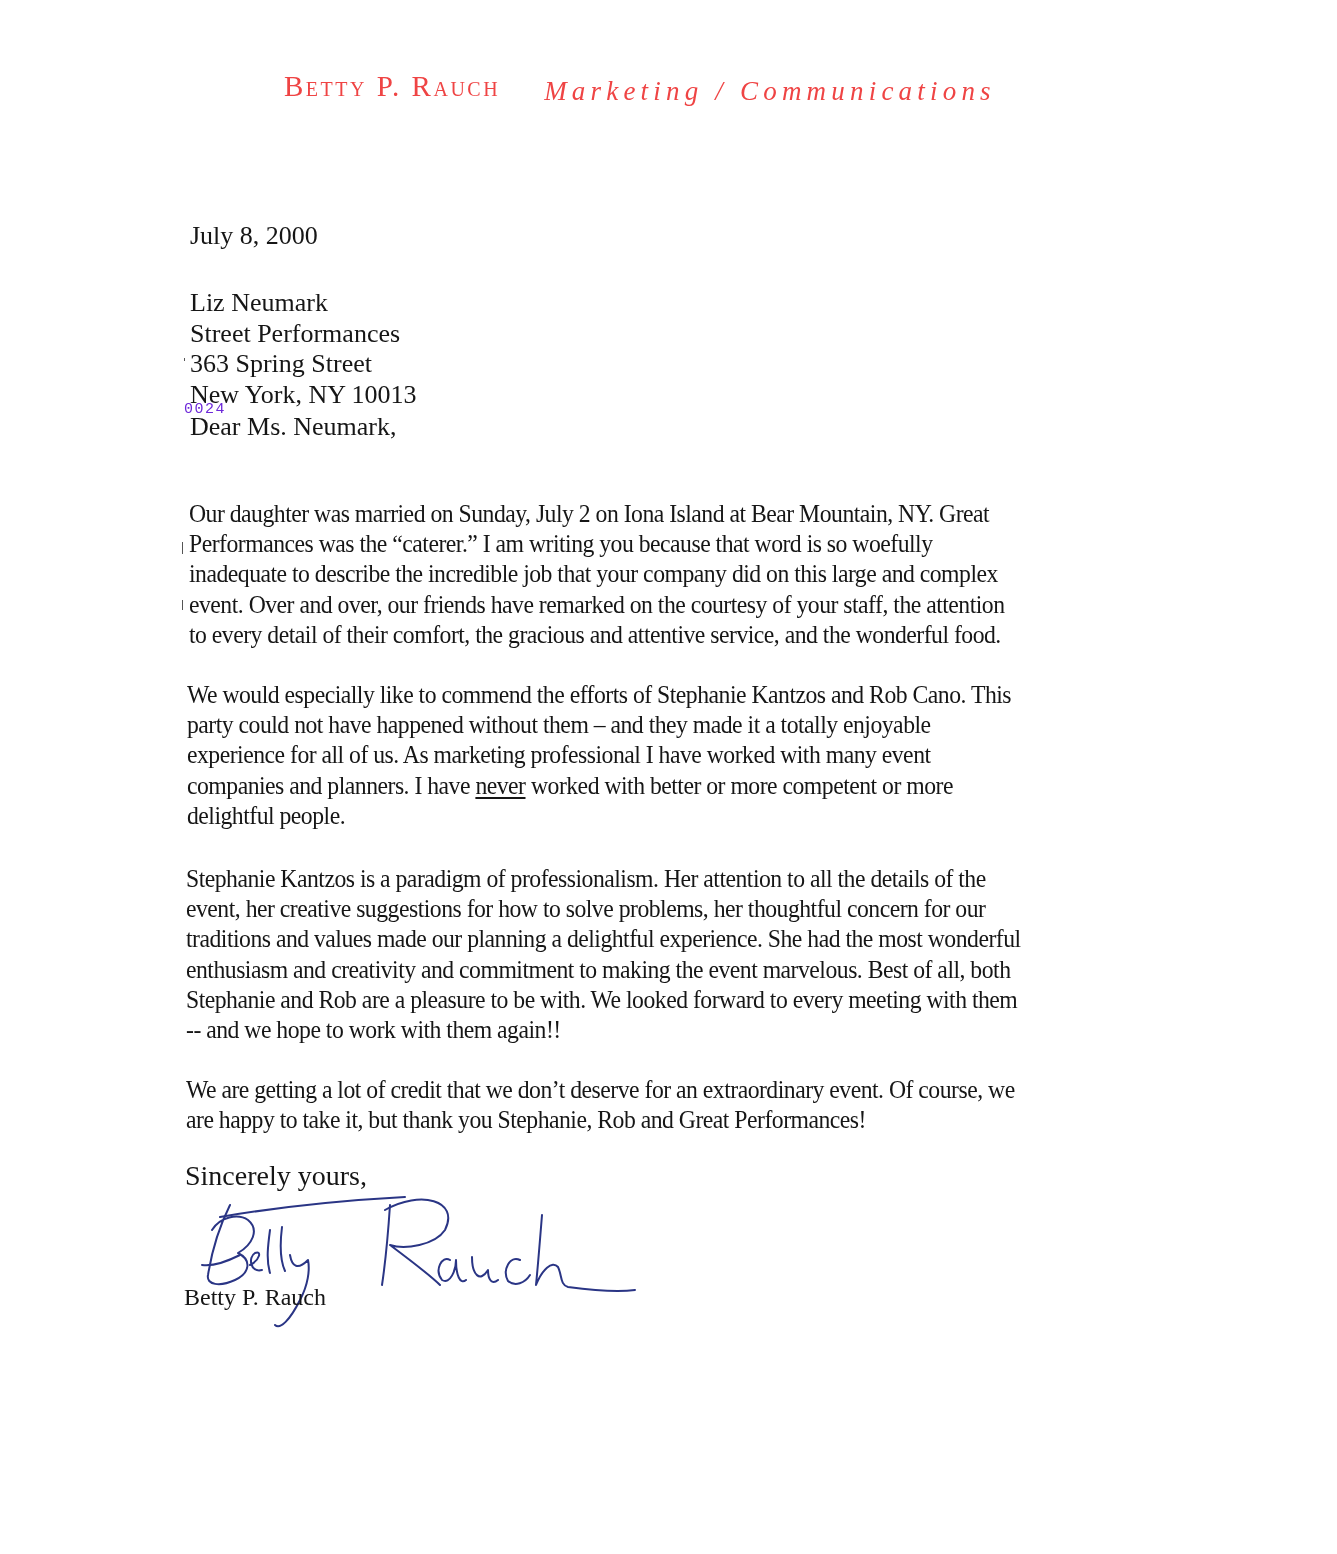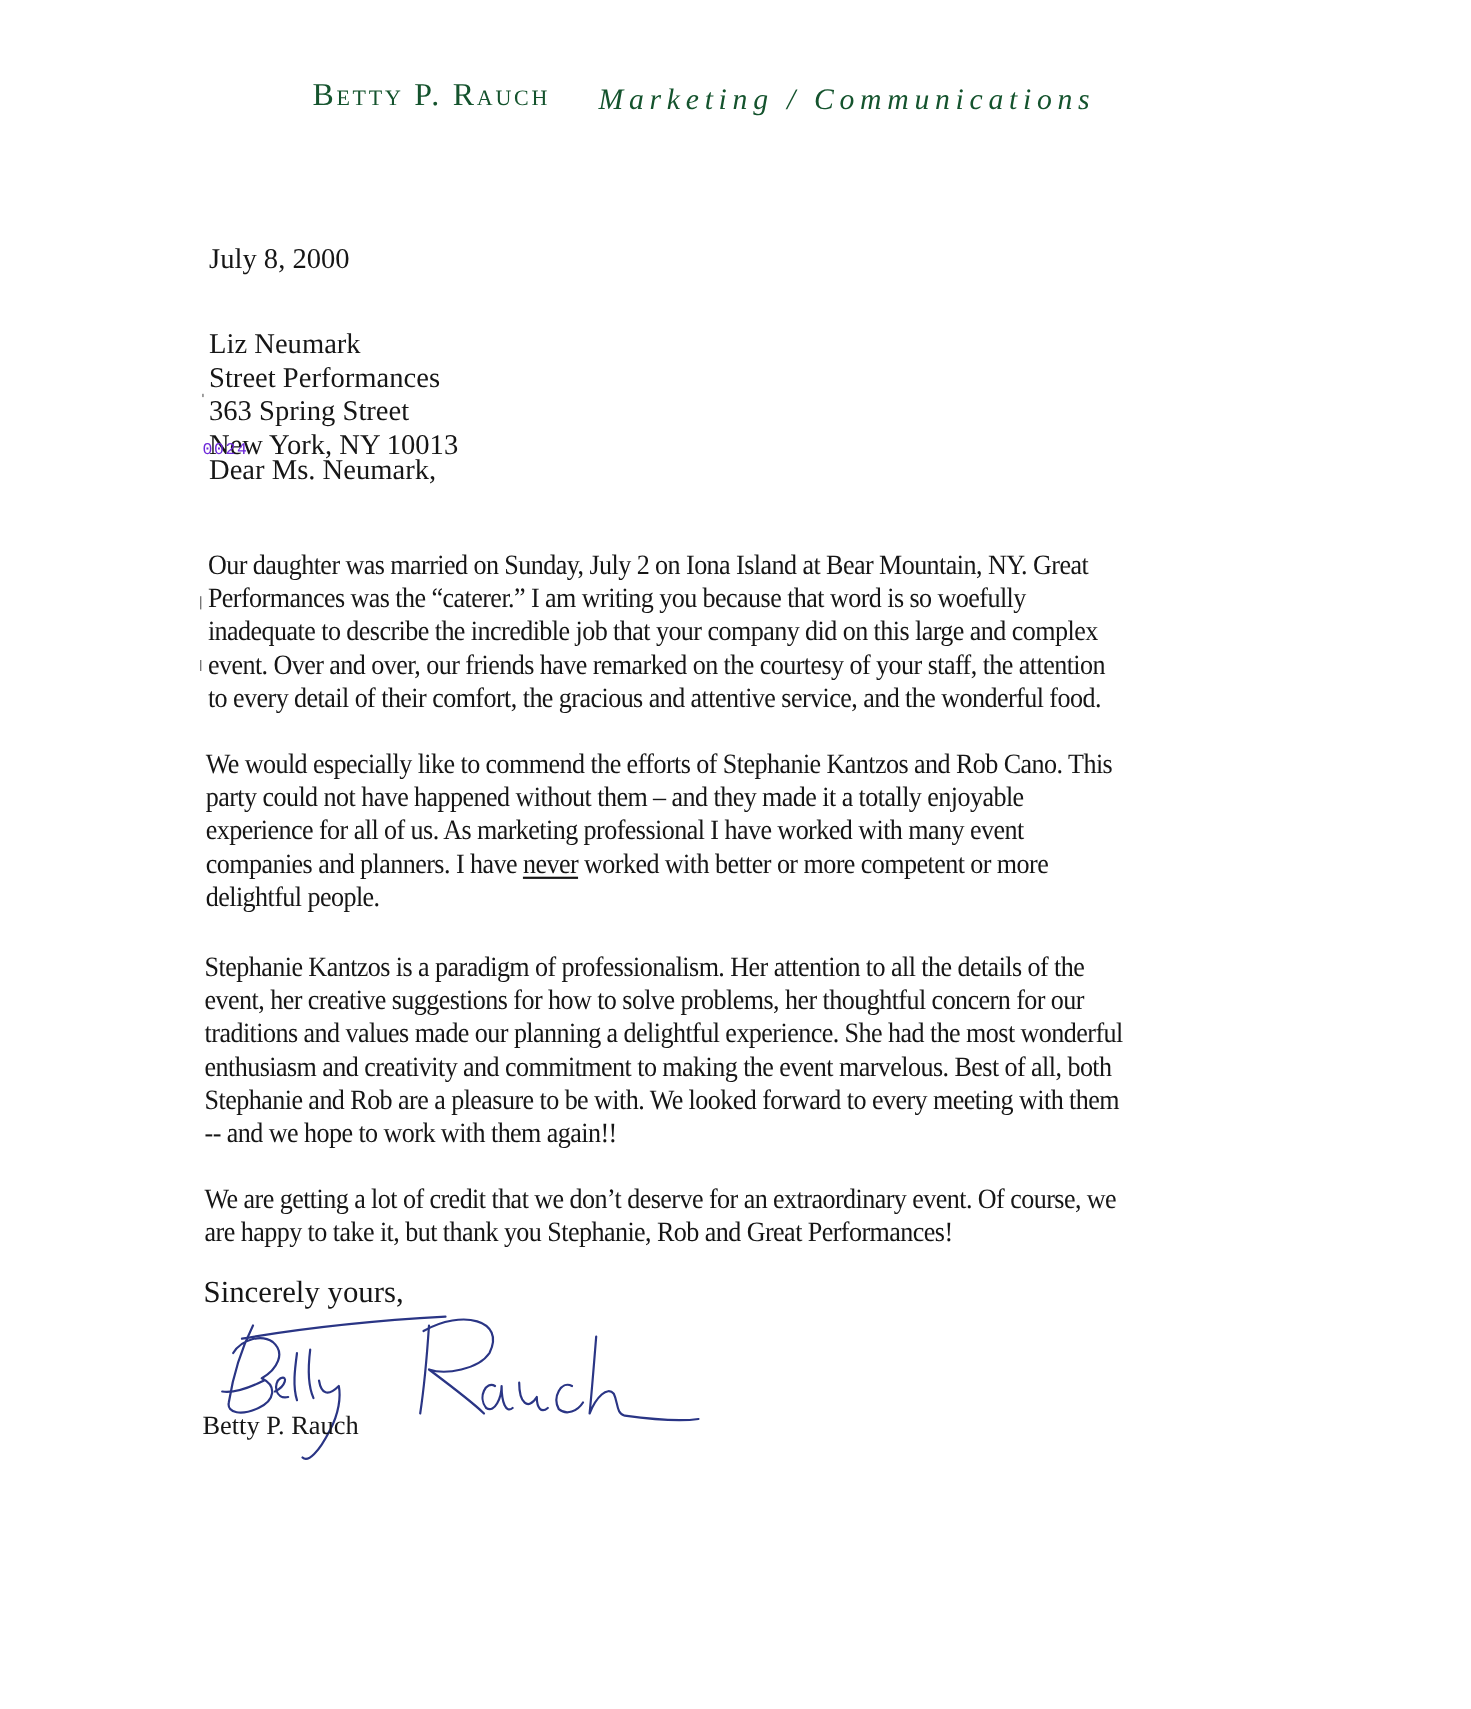--- a/index.html
+++ b/index.html
@@ -13,21 +13,21 @@
       position: relative;
       overflow: hidden;
       font-family: "Liberation Serif", "DejaVu Serif", serif;
       color: #1a1a1a;
     }
     .letterhead {
       position: absolute;
       top: 70px;
       left: 284px;
       white-space: nowrap;
-      color: #14532d;
+      color: #ef4444;
     }
     .lh-name {
       font-family: "Liberation Serif", serif;
       font-size: 29px;
       letter-spacing: 2.5px;
       font-variant: small-caps;
       display: inline-block;
     }
     .lh-tagline {
       font-family: "Liberation Serif", serif;
@@ -47,21 +47,21 @@
       color: #161616;
     }
     .body-text {
       font-size: 25.5px;
       line-height: 30.2px;
       letter-spacing: -0.55px;
       transform: scaleX(0.93);
       transform-origin: left top;
     }
     .date { top: 221px; left: 190px; }
-    .address { top: 298px; left: 190px; }
+    .address { top: 288px; left: 190px; }
     .address div { height: 30.5px; }
     .ref-code {
       position: absolute;
       top: 401px;
       left: 184px;
       font-family: "Liberation Mono", "DejaVu Sans Mono", monospace;
       font-size: 15px;
       letter-spacing: 1.5px;
       color: #6d28d9;
     }

